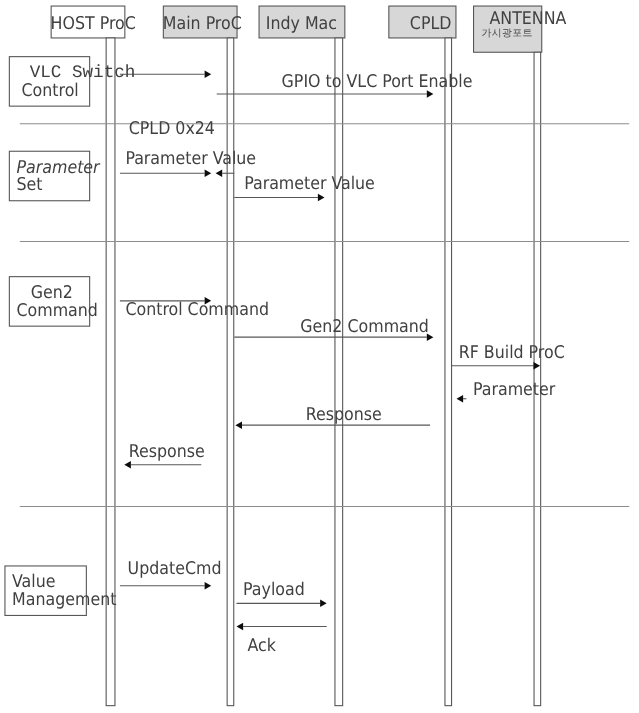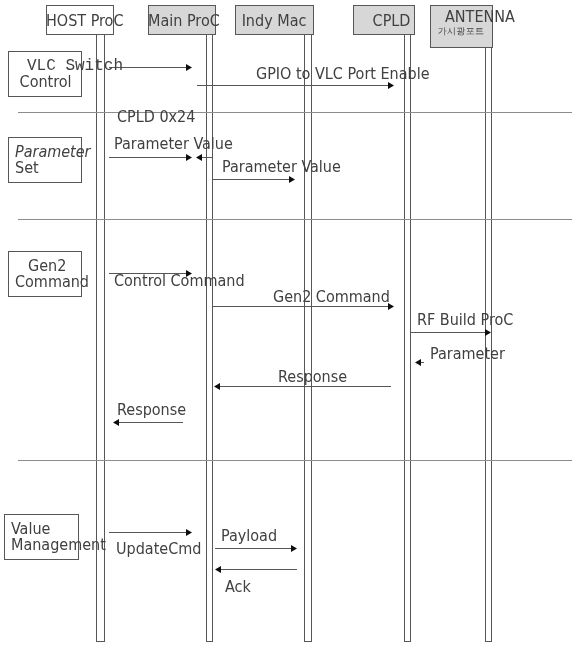--- a/index.html
+++ b/index.html
@@ -84,17 +84,17 @@
       <div class="lbl" style="left: 117px; top: 69px; margin-top: 43px;">CPLD 0x24</div>
       <div class="lbl" style="left: 256px; top: 69px;">GPIO to VLC Port Enable</div>
       <div class="lbl" style="left: 114px; top: 139px;">Parameter Value</div>
       <div class="lbl" style="left: 222px; top: 162px;">Parameter Value</div>
       <div class="lbl" style="left: 114px; top: 256px; margin-top: 20px;">Control Command</div>
       <div class="lbl" style="left: 273px; top: 292px;">Gen2 Command</div>
       <div class="lbl" style="left: 417px; top: 315px;">RF Build ProC</div>
       <div class="lbl" style="left: 430px; top: 349px;">Parameter</div>
       <div class="lbl" style="left: 278px; top: 372px;">Response</div>
       <div class="lbl" style="left: 117px; top: 405px;">Response</div>
-      <div class="lbl" style="left: 116px; top: 512px; margin-top: 32px;">UpdateCmd</div>
+      <div class="lbl" style="left: 116px; top: 512px;">UpdateCmd</div>
       <div class="lbl" style="left: 221px; top: 531px;">Payload</div>
       <div class="lbl" style="left: 225px; top: 582px;">Ack</div>
     </div>
 </div>
 
 </body></html>

